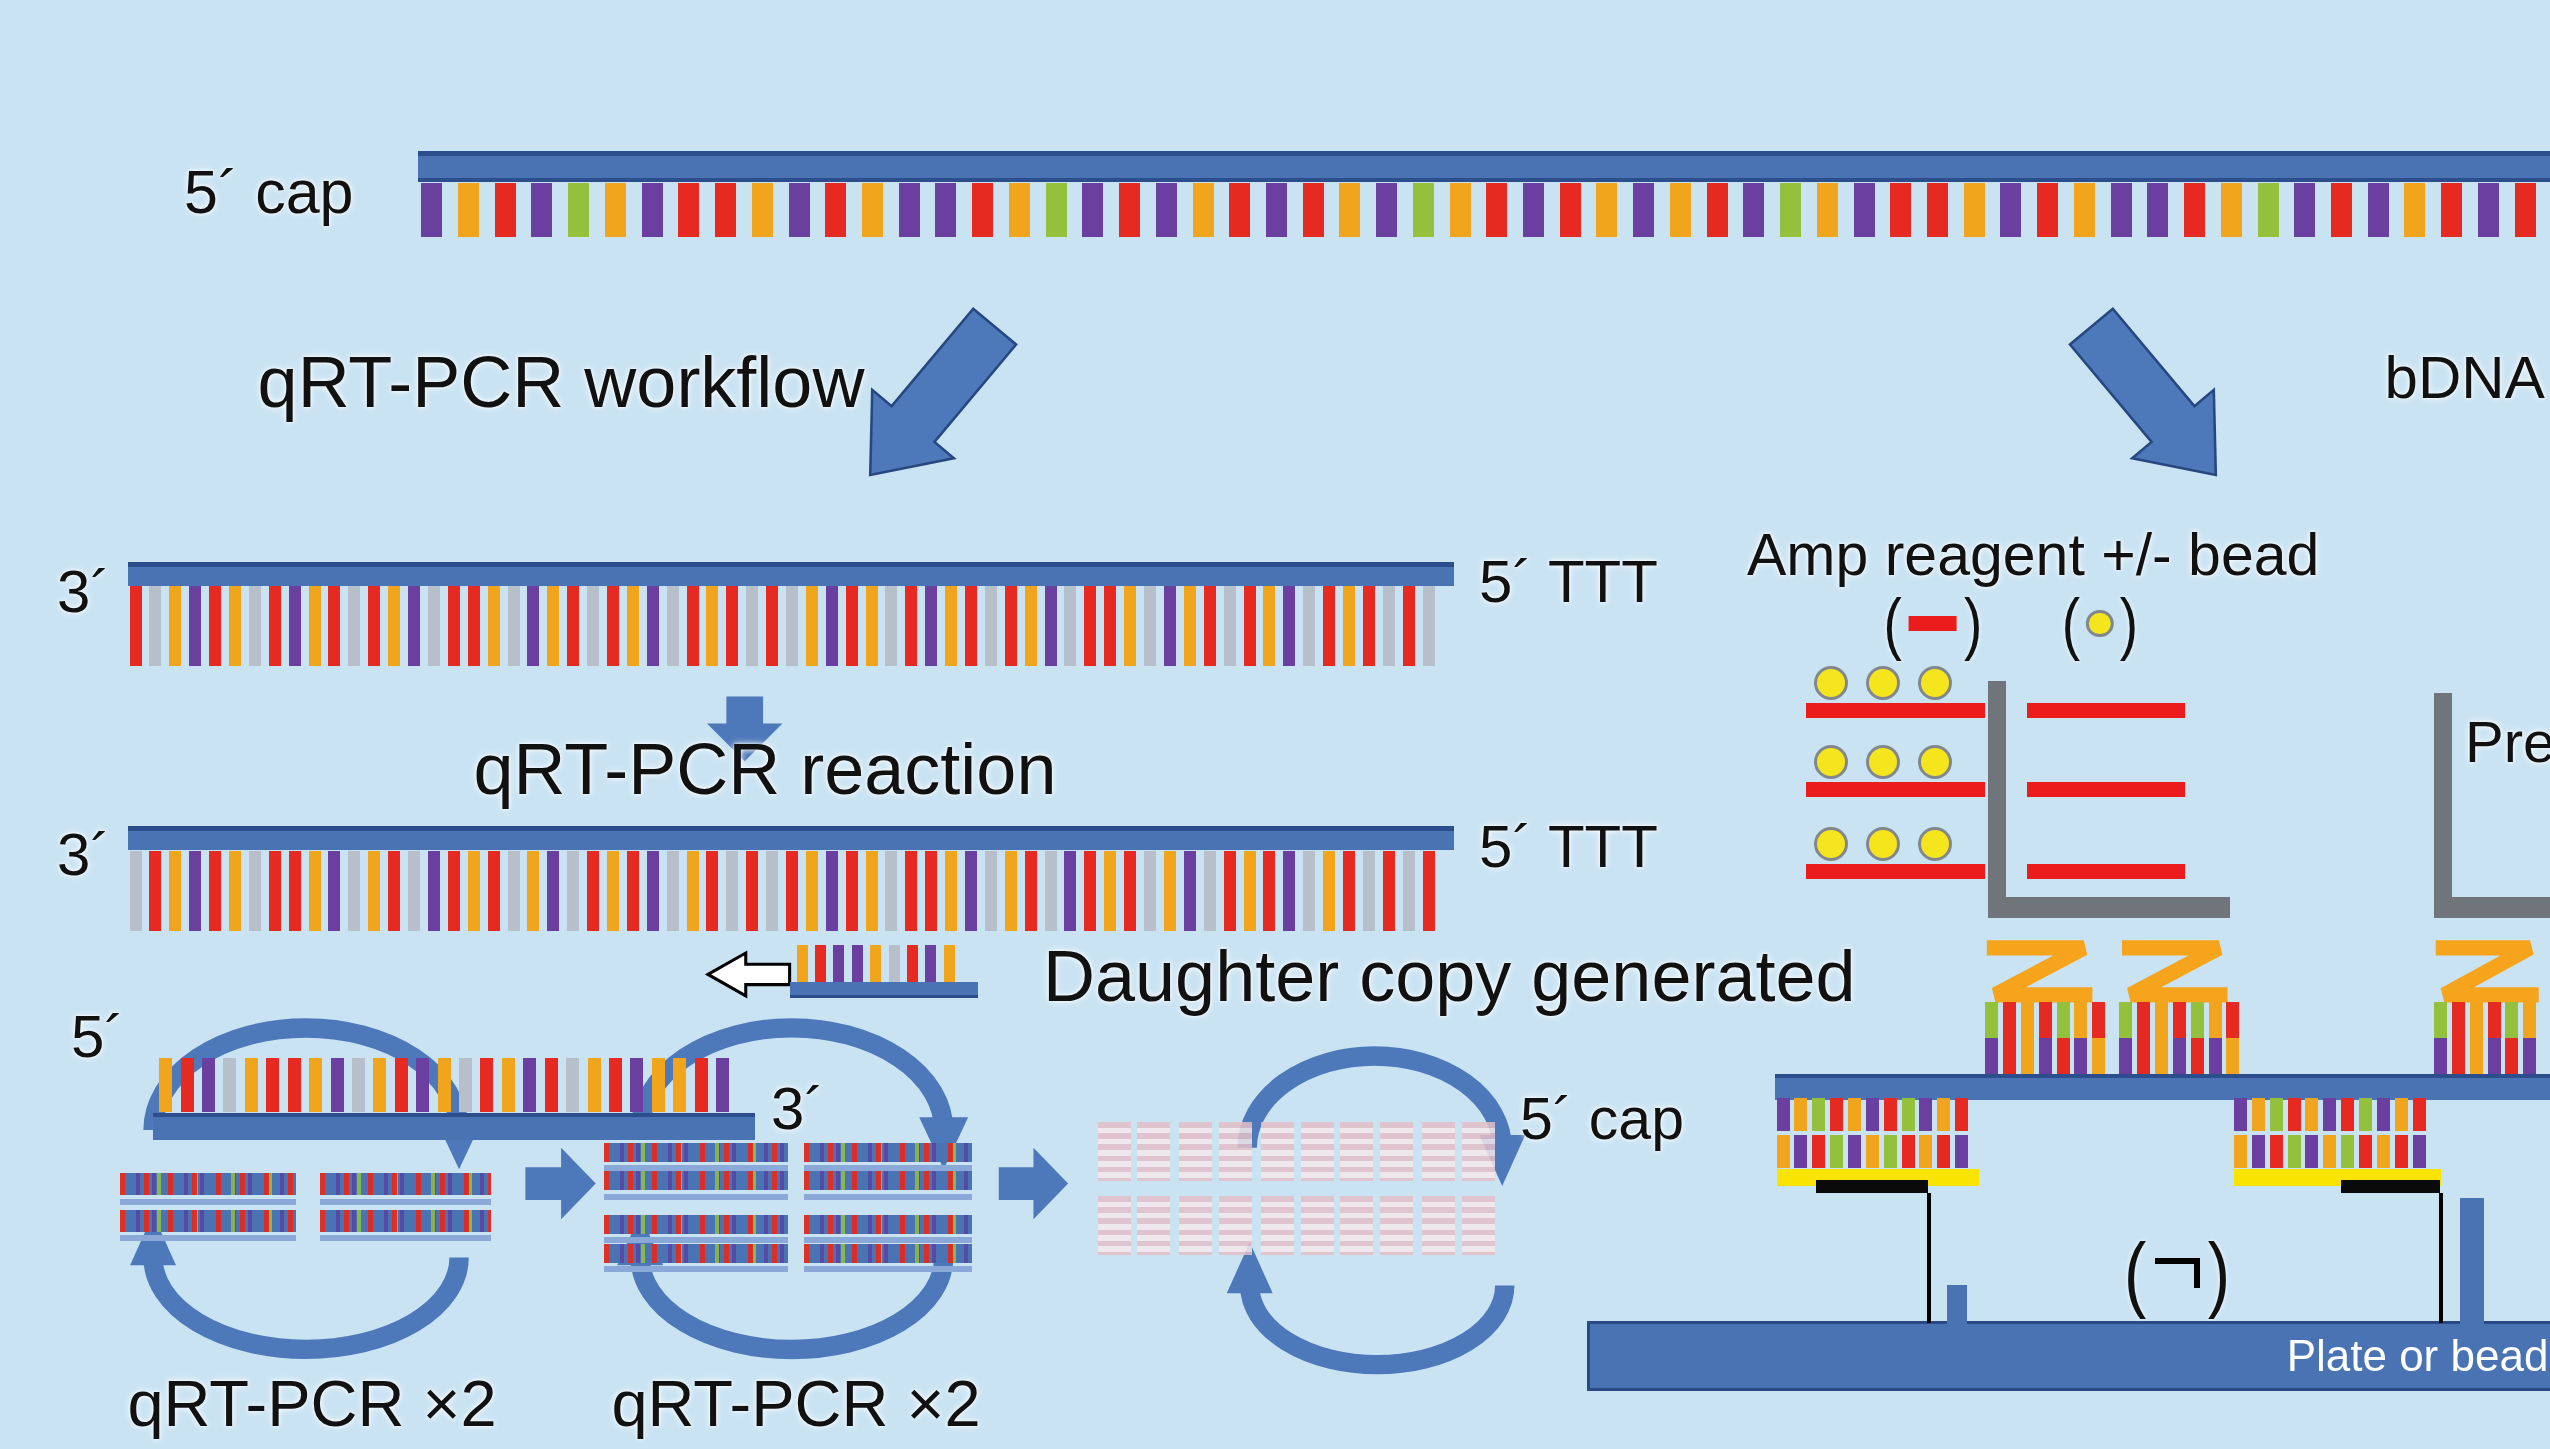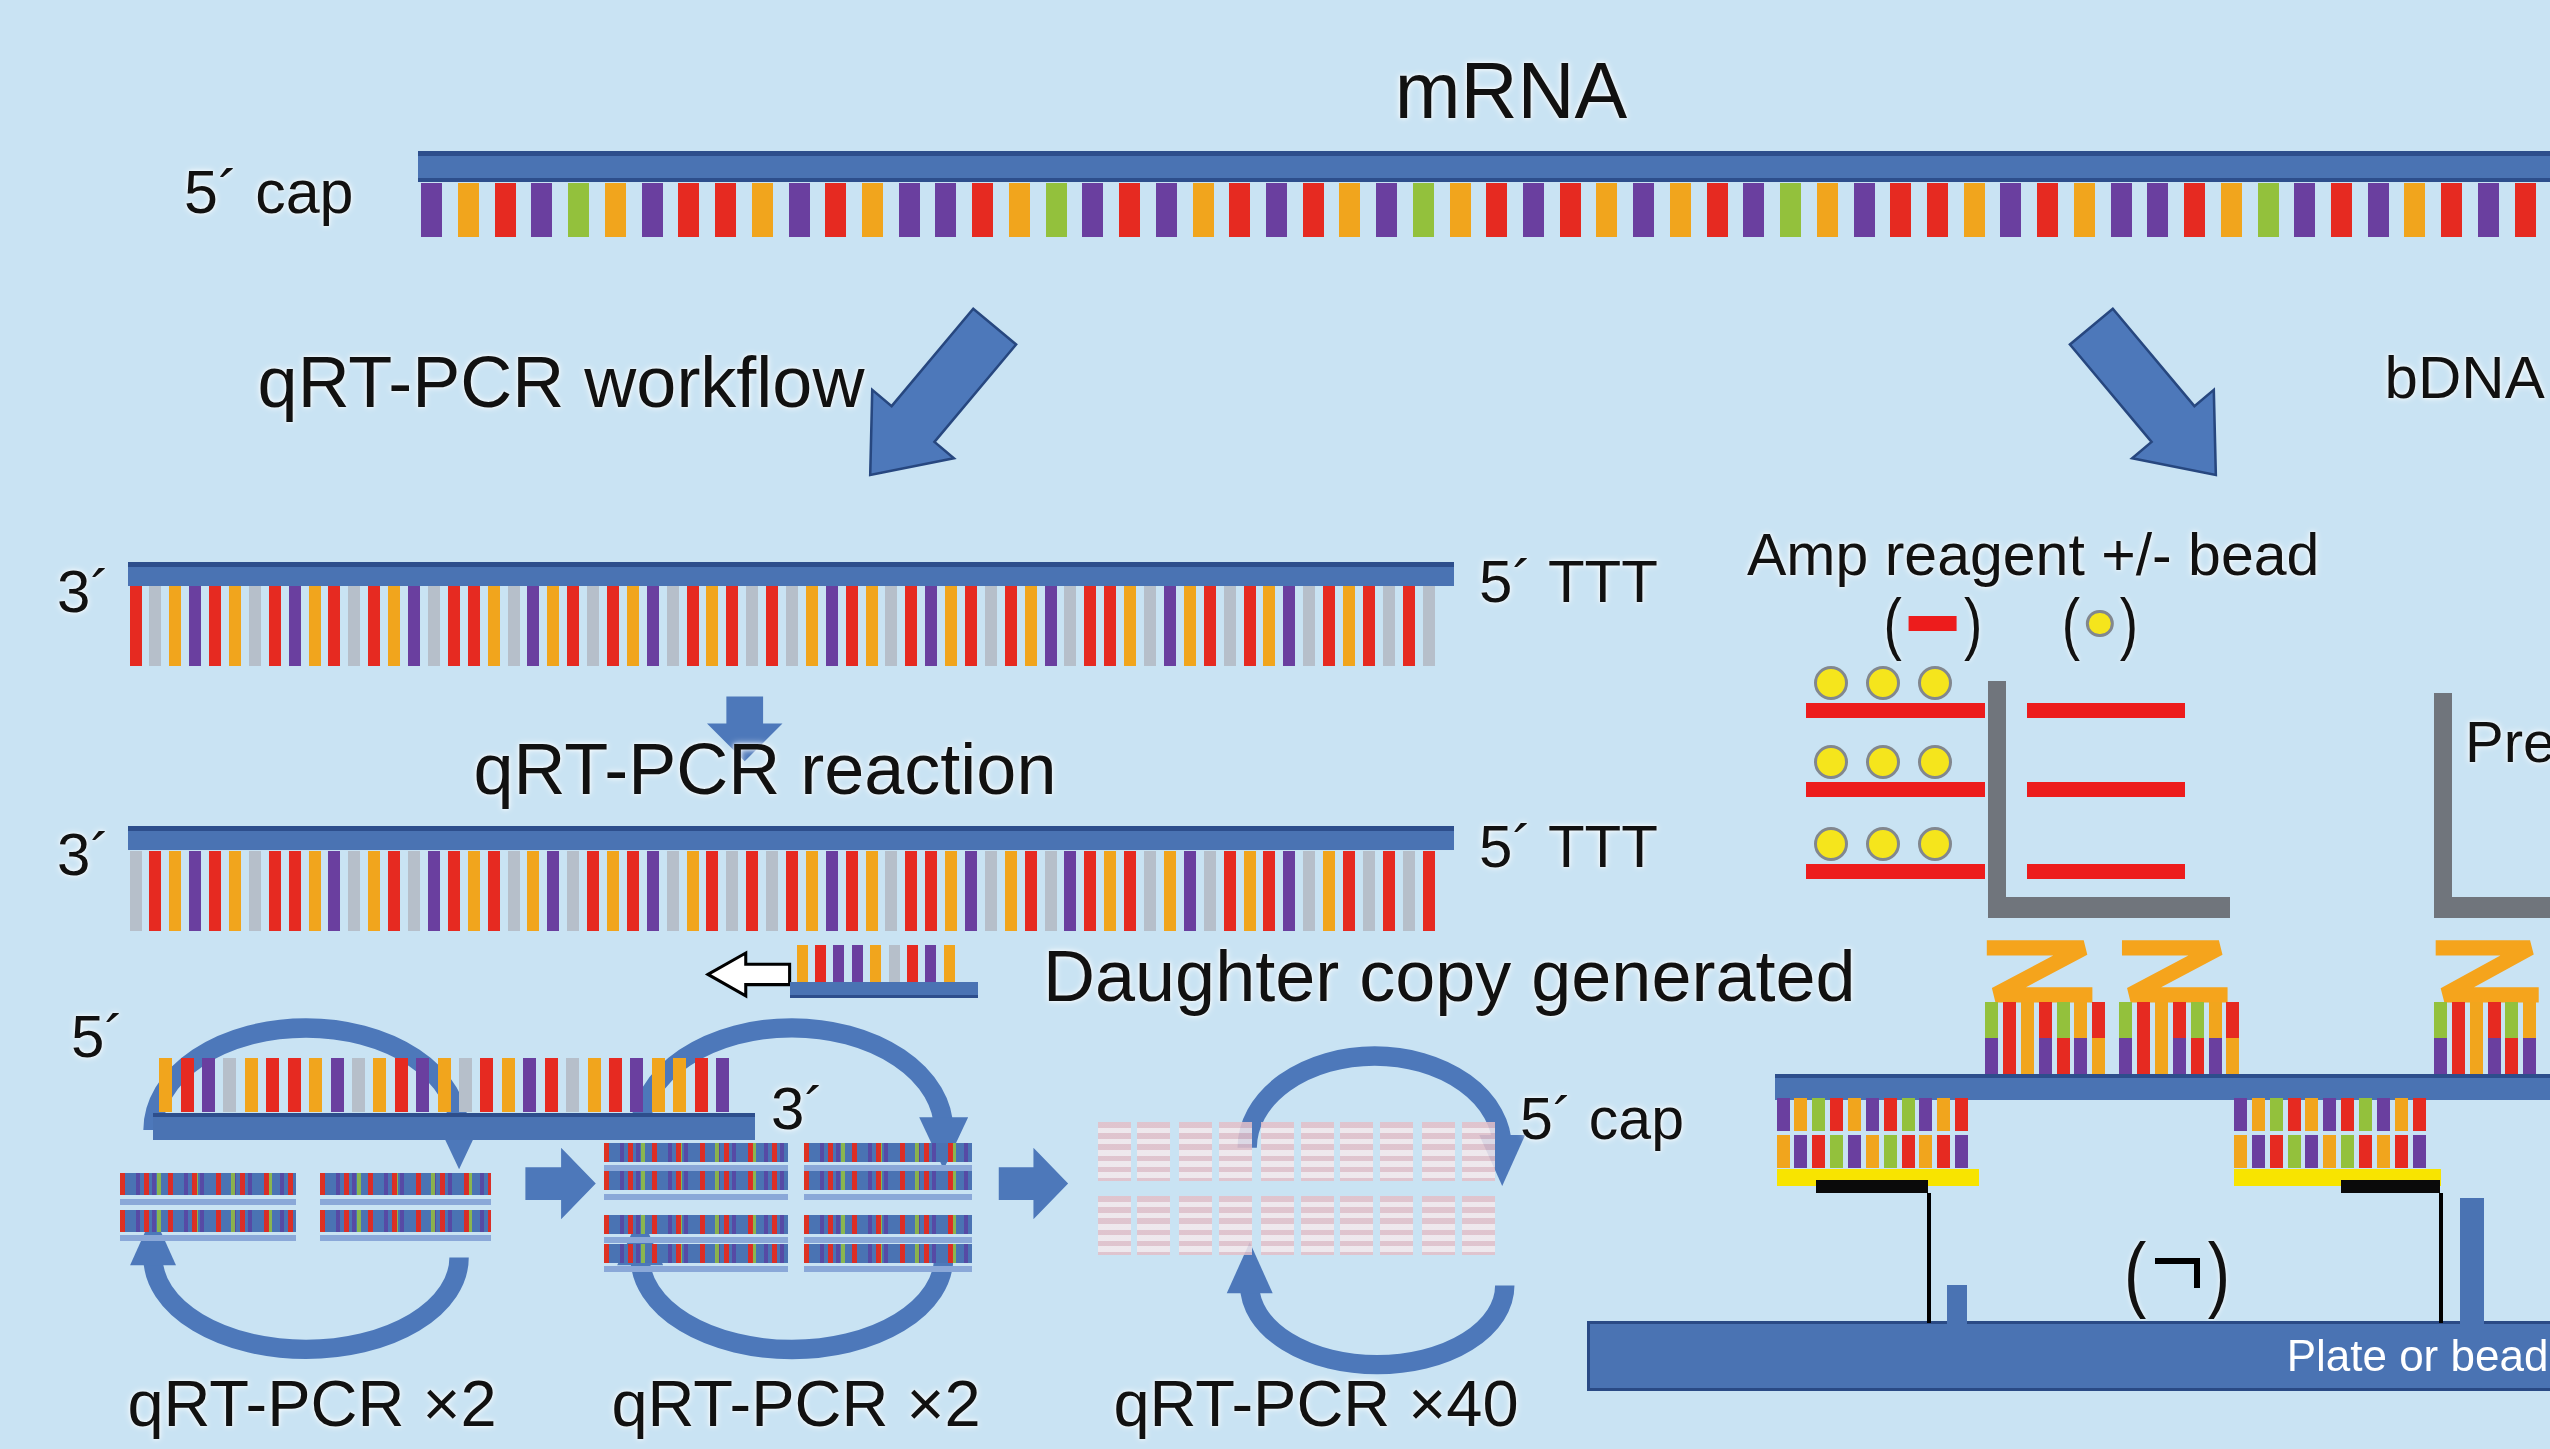--- a/index.html
+++ b/index.html
@@ -97,36 +97,34 @@
 
     <polygon class="arrow-fill" points="1030,2288 1100,2288 1100,2250 1168,2320 1100,2390 1100,2352 1030,2352" fill="#4d78ba"></polygon>
     <polygon class="arrow-fill" points="1958,2288 2026,2288 2026,2250 2094,2320 2026,2390 2026,2352 1958,2352" fill="#4d78ba"></polygon>
 
     <polyline class="z-stroke" points="3895,1858 4085,1858 3912,1950 4102,1950" stroke="#f5a41c" stroke-width="30" fill="none"></polyline>
     <polyline class="z-stroke" points="4160,1858 4350,1858 4177,1950 4367,1950" stroke="#f5a41c" stroke-width="30" fill="none"></polyline>
     <polyline class="z-stroke" points="4775,1858 4960,1858 4792,1950 4977,1950" stroke="#f5a41c" stroke-width="30" fill="none"></polyline>
     <polyline class="z-stroke" points="5032,1858 5217,1858 5049,1950 5234,1950" stroke="#f5a41c" stroke-width="30" fill="none"></polyline>
   </svg>
 
-  <div class="lbl ctr" id="l-mrna">mRNA</div>
   <div class="lbl" id="l-cap-top">5´ cap</div>
 
   <div class="lbl ctr" id="l-wf-left">qRT-PCR workflow</div>
   <div class="lbl ctr" id="l-wf-right">bDNA workflow</div>
   <div class="lbl" id="l-cdna-3">3´</div>
   <div class="lbl" id="l-cdna-5">5´ TTT</div>
   <div class="lbl ctr" id="l-qrt-title">qRT-PCR reaction</div>
   <div class="lbl" id="l-s2-3">3´</div>
   <div class="lbl" id="l-s2-5">5´ TTT</div>
   <div class="lbl" id="l-s3-5">5´</div>
   <div class="lbl" id="l-s3-3">3´</div>
   <div class="lbl" id="l-daughter">Daughter copy generated</div>
   <div class="lbl ctr" id="l-cyc1">qRT-PCR ×2</div>
   <div class="lbl ctr" id="l-cyc2">qRT-PCR ×2</div>
-  <div class="lbl ctr" id="l-cyc3">qRT-PCR ×40</div>
   <div class="lbl" id="l-amp">Amp reagent +/- bead</div>
   <div class="lbl" id="l-preamp">Pre-amp reagent</div>
 
   <div class="lbl" id="l-cap-bot">5´ cap</div>
 
 
   <div class="sym" id="sym-amp-red">
     <span class="paren">(</span>
     <span class="red-chip"></span>
     <span class="paren">)</span>

